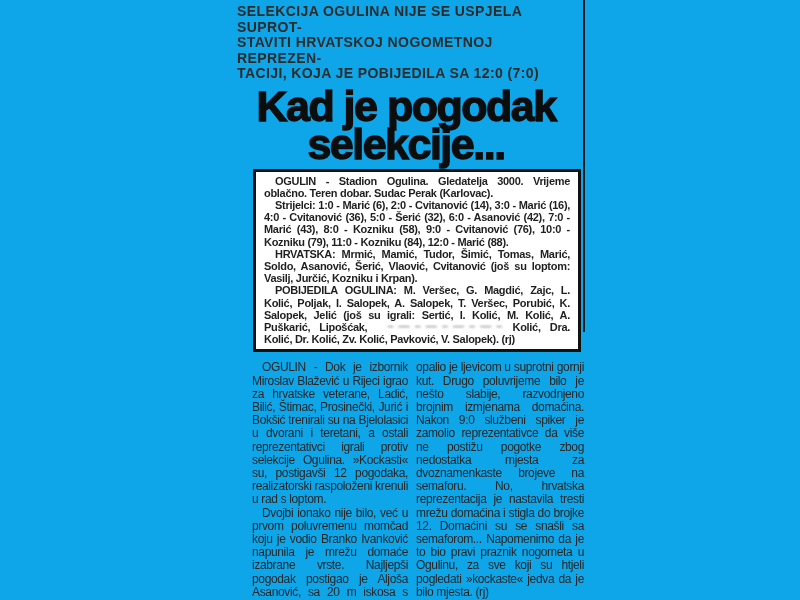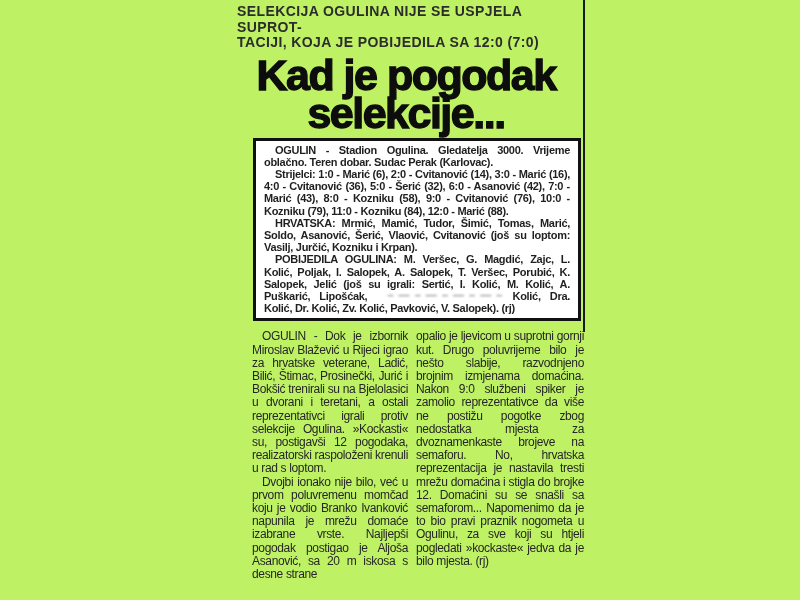--- a/index.html
+++ b/index.html
@@ -1,19 +1,19 @@
 <!DOCTYPE html>
 <html><head>
 <meta charset="utf-8">
 <style>
   html,body{margin:0;padding:0;}
   .page{
     position:relative;
     width:800px;height:600px;
-    background:#bef264;
+    background:#0ea5e9;
     overflow:hidden;
     font-family:"Liberation Sans", sans-serif;
     color:#222;
   }
   .article{
     position:absolute;
     left:232px;top:0;
     width:352px;
   }
   .vrule{
@@ -99,20 +99,21 @@
 <body>
 
 <div class="page">
 
   <div class="vrule"></div>
 
   <div class="article">
 
     <div class="kicker">
       <div>SELEKCIJA OGULINA NIJE SE USPJELA SUPROT-</div>
+      <div>STAVITI HRVATSKOJ NOGOMETNOJ REPREZEN-</div>
       <div>TACIJI, KOJA JE POBIJEDILA SA 12:0 (7:0)</div>
     </div>
 
     <div class="headline">
       <div>Kad je pogodak</div>
       <div>selekcije...</div>
     </div>
 
     <div class="match-box">
       <p>OGULIN - Stadion Ogulina. Gledatelja 3000. Vrijeme oblačno. Teren dobar. Sudac Perak (Karlovac).</p>

